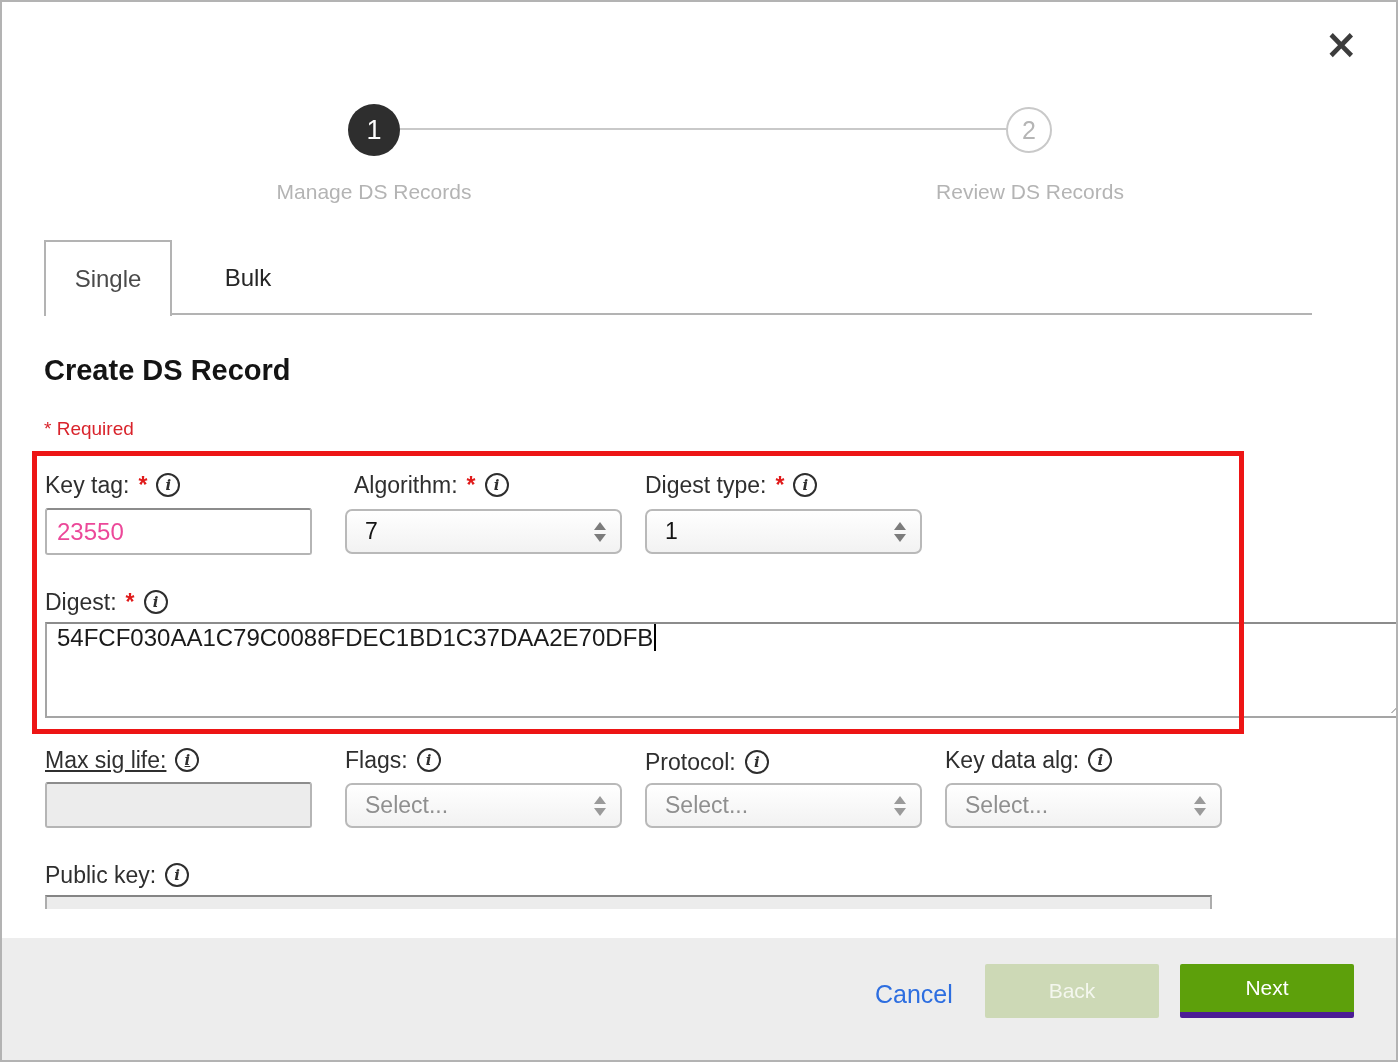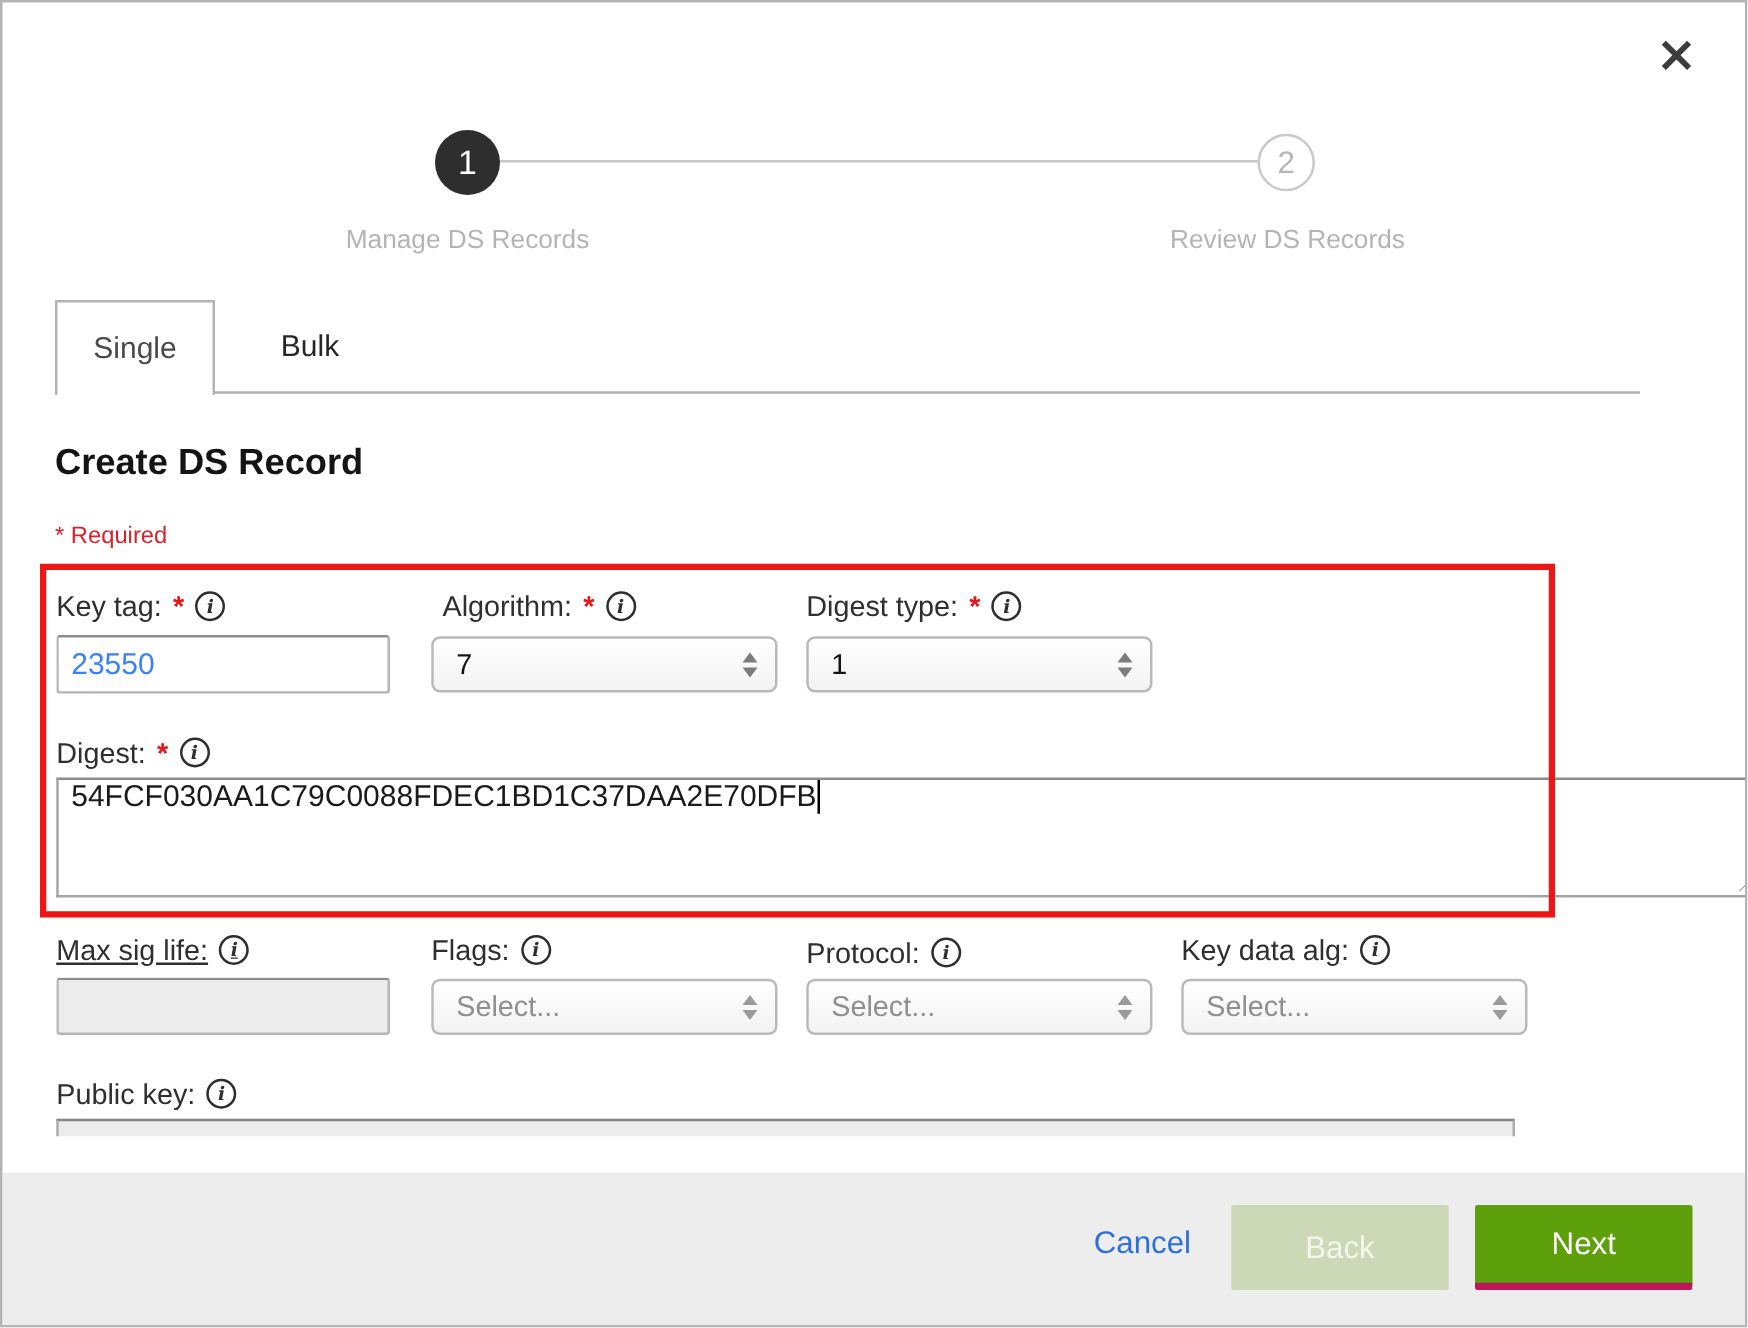--- a/index.html
+++ b/index.html
@@ -96,21 +96,21 @@
     font-family: "DejaVu Serif", serif; font-style: italic; font-weight: bold;
     font-size: 15px; line-height: 1; cursor: pointer; flex: none;
   }
 
   
   .txt-input {
     position: absolute; height: 47px;
     border: 2px solid #b5b5b5; border-top-color: #8c8c8c;
     border-radius: 3px; background: #fff;
     font-family: "Liberation Sans", sans-serif;
-    font-size: 24px; color: #3b82f6; padding: 12px 10px;
+    font-size: 24px; color: #ec4899; padding: 12px 10px;
     outline: none;
   }
   .txt-input:disabled, .txt-input.disabled { background: #ececec; }
 
   .fake-select {
     position: absolute; height: 45px;
     border: 2px solid #b9b9b9; border-radius: 7px;
     background: linear-gradient(#ffffff, #f2f2f2);
     display: flex; align-items: center;
     padding-left: 18px; font-size: 23px; color: #141414;
@@ -163,28 +163,28 @@
   
   .footer {
     position: absolute; left: 0; right: 0; bottom: 0;
     height: 122px; background: #ededed;
   }
   .cancel-link {
     position: absolute; left: 873px; top: 42px;
     font-size: 25px; color: #2d6ee0; cursor: pointer;
   }
   .btn {
-    position: absolute; top: 26px; width: 174px; height: 68px;
+    position: absolute; top: 26px; width: 174px; height: 54px;
     display: flex; align-items: center; justify-content: center;
-    font-size: 25px; border-radius: 2px; cursor: pointer;
+    font-size: 21px; border-radius: 2px; cursor: pointer;
   }
   .btn.back { left: 983px; background: #cdd9b6; color: #f4f7ee; cursor: default; }
   .btn.next {
     left: 1178px; background: #5da00b; color: #fff;
-    border-bottom: 6px solid #be185d;
+    border-bottom: 6px solid #4c1d95;
   }
 </style>
 </head>
 <body>
 
 <div class="modal">
 
   <span class="close-btn">×</span>
 
   <div class="step-line"></div>

